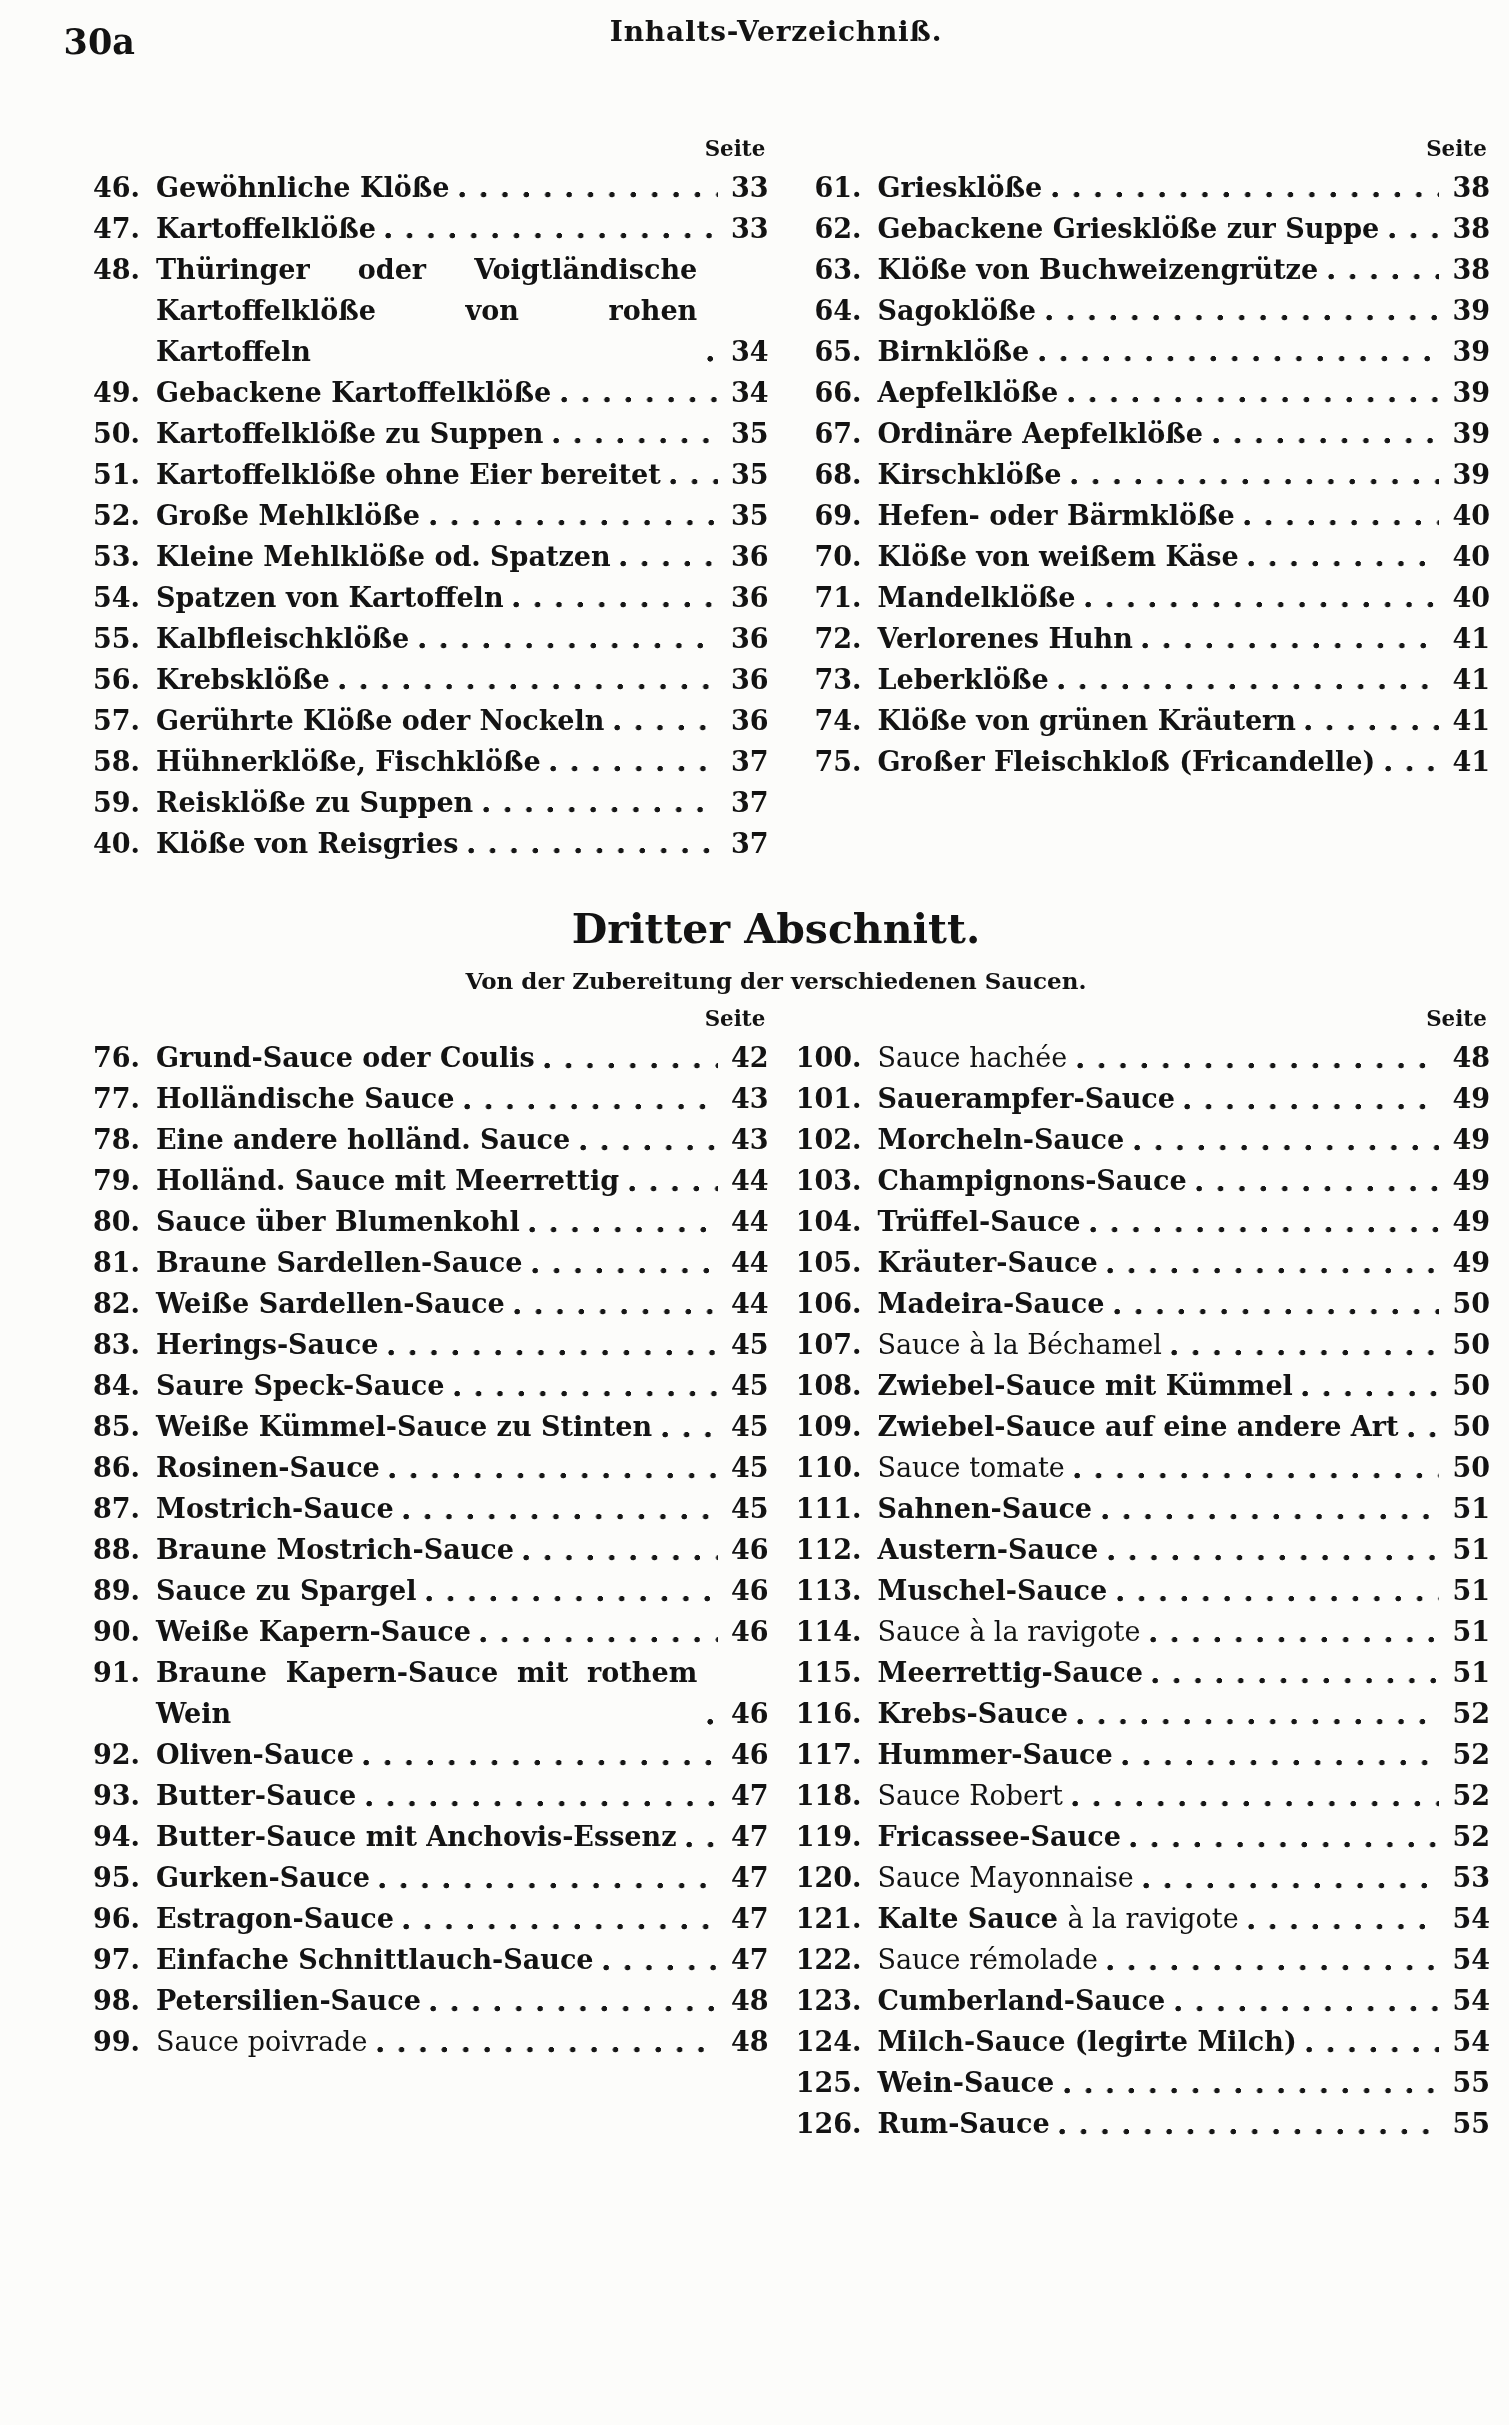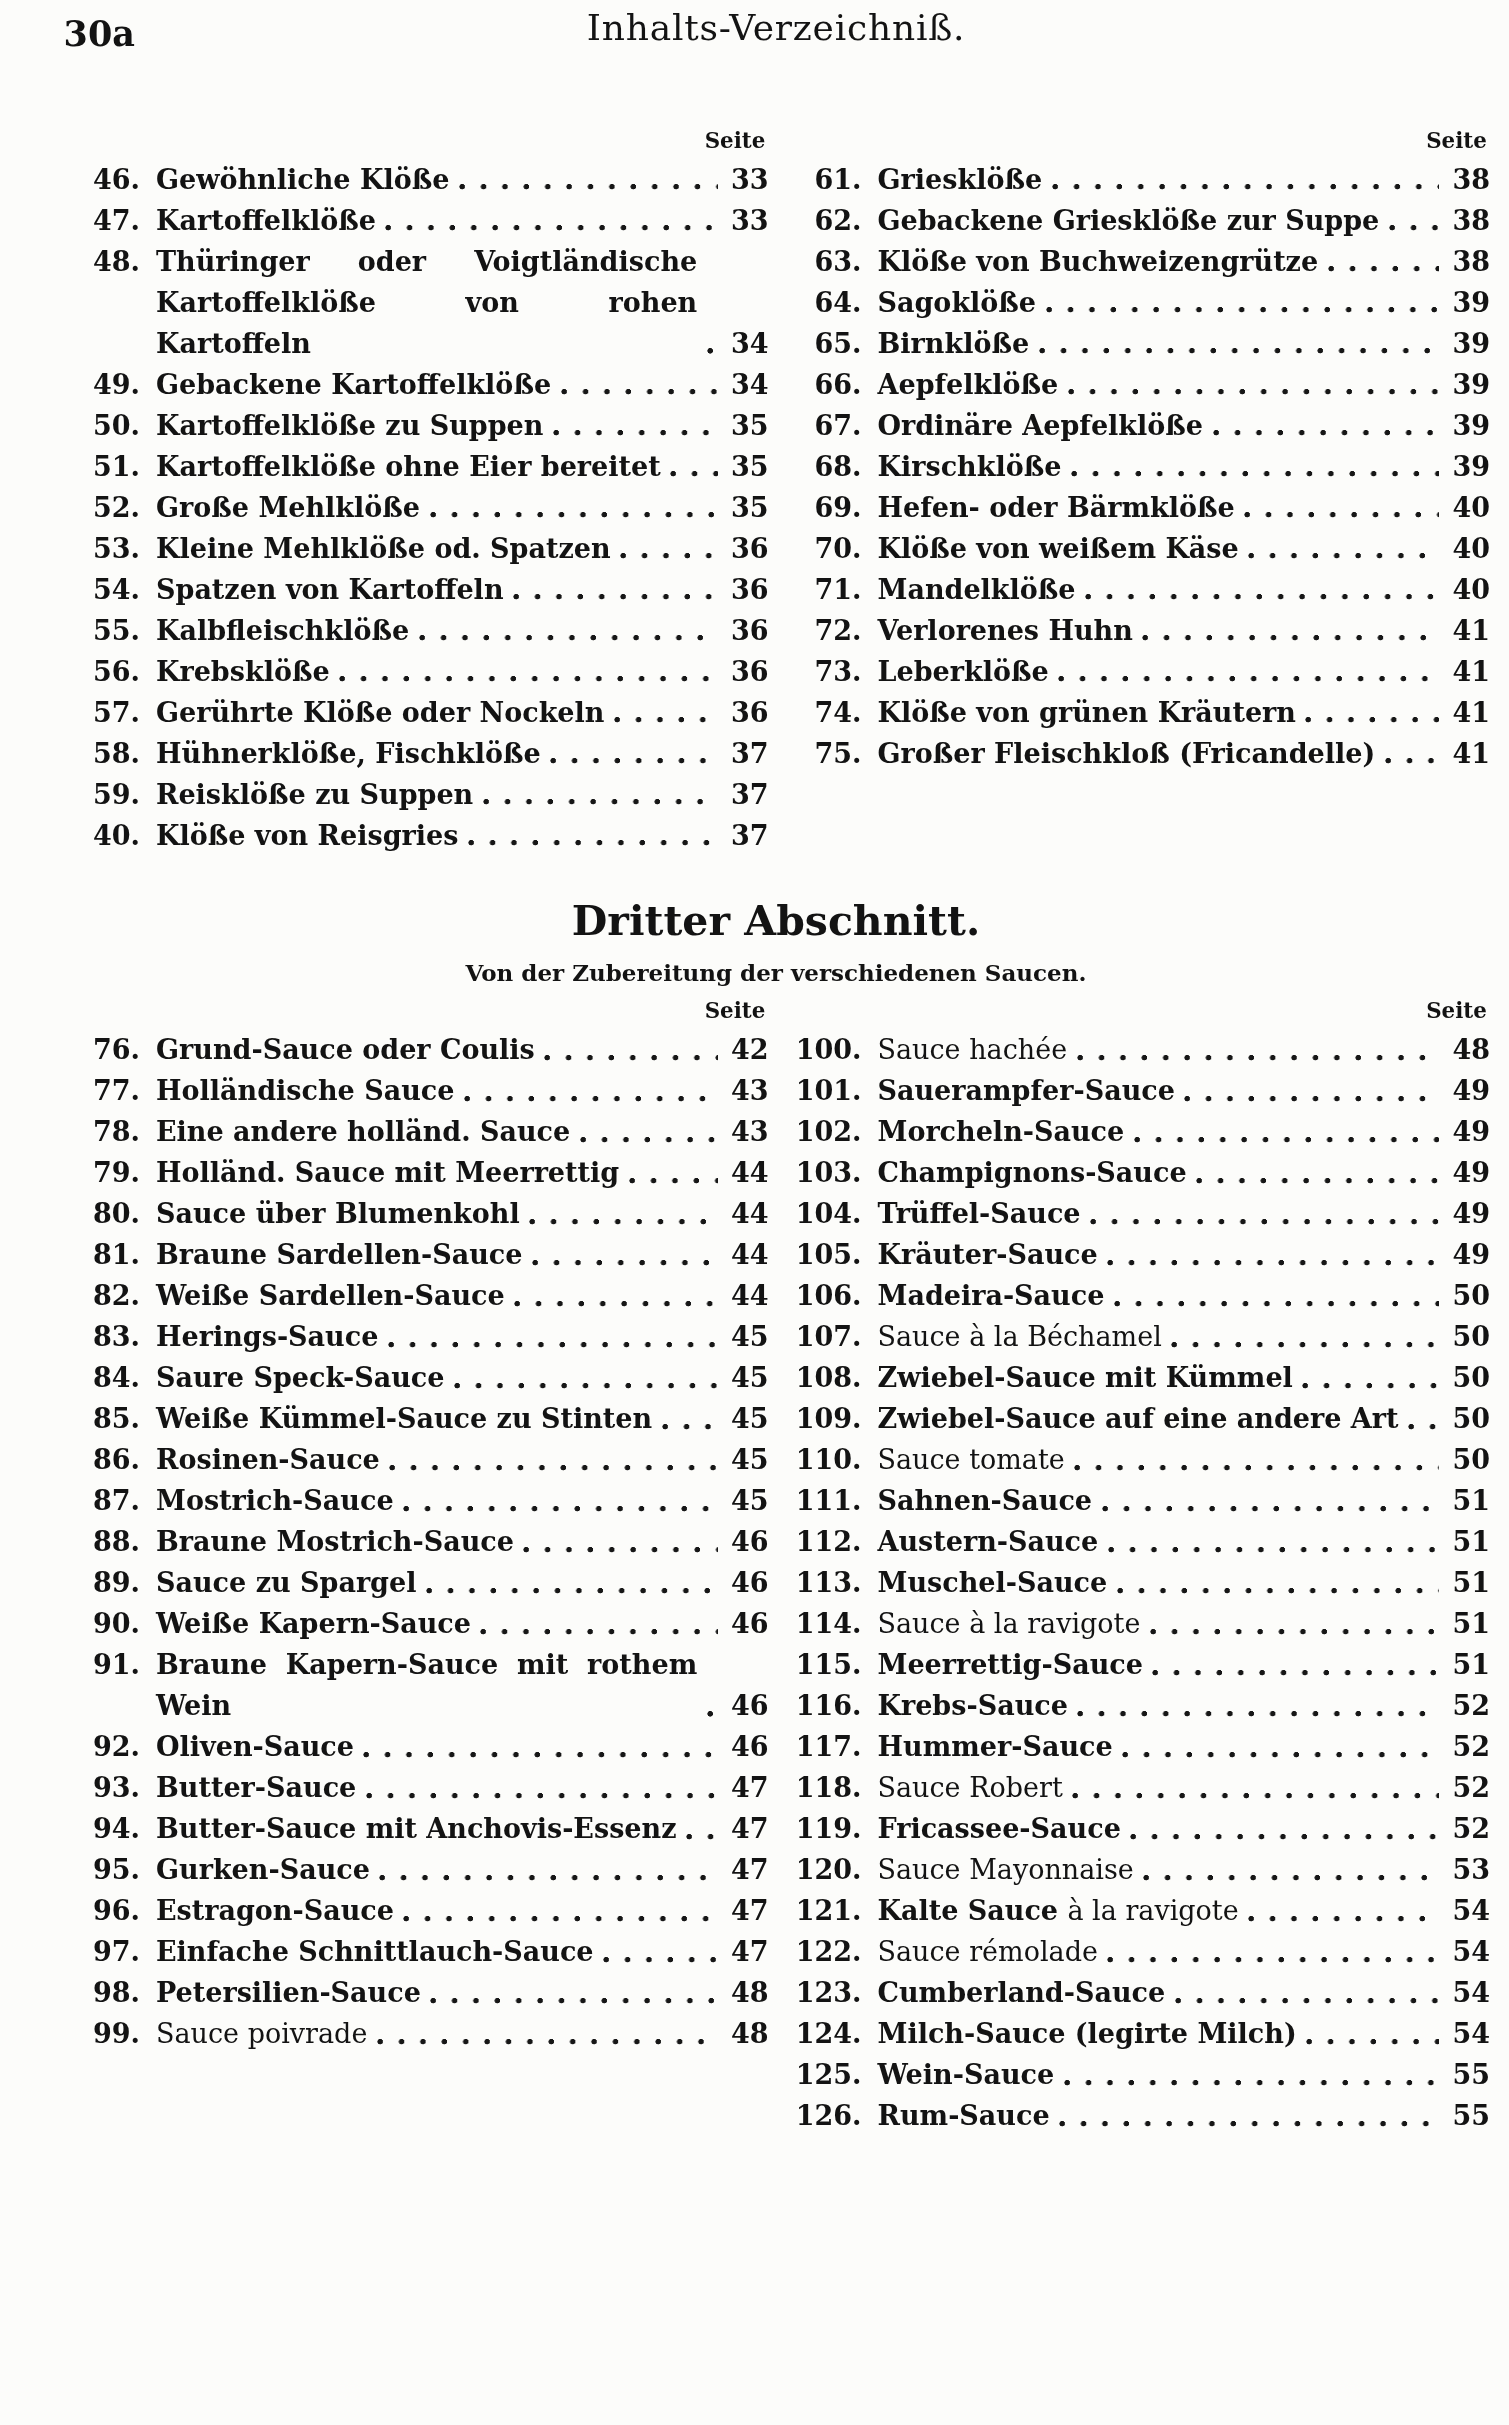--- a/index.html
+++ b/index.html
@@ -1,31 +1,31 @@
 <!DOCTYPE html>
 <html style="font-size:12.7px"><head>
 <meta charset="utf-8">
 <style>
   html,body{margin:0;padding:0;background:#e9e7e2;}
   .sheet{
     position:relative;
     width:1509px;height:2426px;
     background:#fcfcfa;
     box-sizing:border-box;
-    padding:7px 19px 0 62px;
+    padding:15px 19px 0 62px;
     font-family:"DejaVu Serif",serif;
     color:#131313;
     overflow:hidden;
   }
   
   .page-head{position:relative;height:52px;margin-bottom:68px;}
   .folio{position:absolute;left:1.6px;top:6.3px;font-size:35px;font-weight:700;}
   .head-title{
     position:absolute;left:50%;top:0;transform:translateX(-50%);
-    font-size:36px;font-weight:400;letter-spacing:0.8px;white-space:nowrap;
+    font-size:28px;font-weight:700;letter-spacing:0.8px;white-space:nowrap;
   }
   
   .toc-block{display:flex;gap:15px;}
   .col{flex:1 1 0;min-width:0;}
   .seite{
     text-align:right;font-size:21.4px;font-weight:700;
     line-height:27px;margin:0 3.2px 4.8px 0;
   }
   .entry{
     display:flex;align-items:flex-start;

